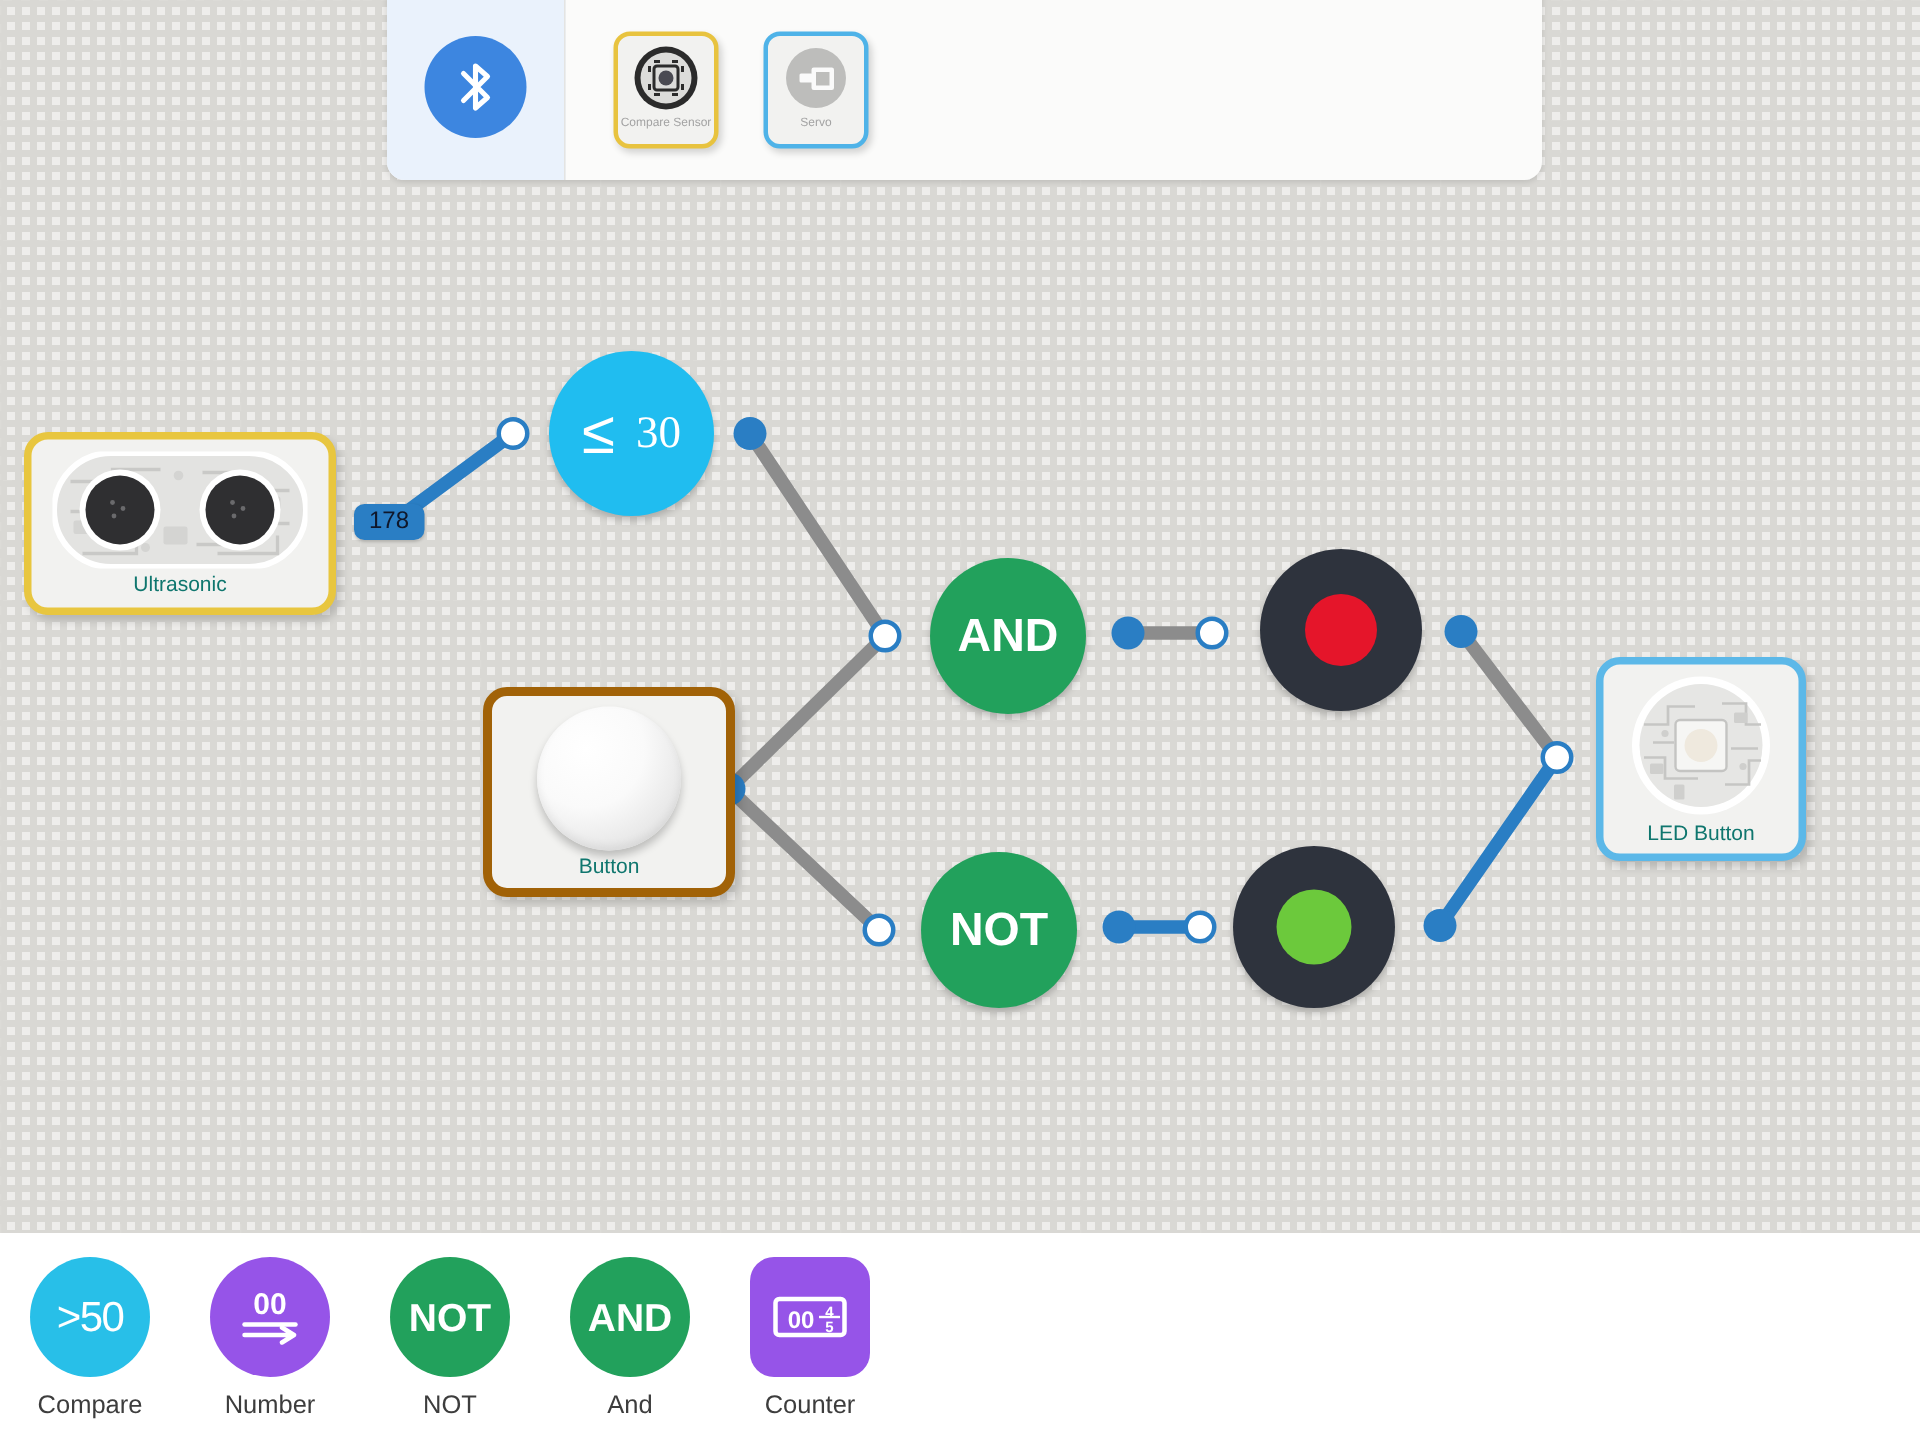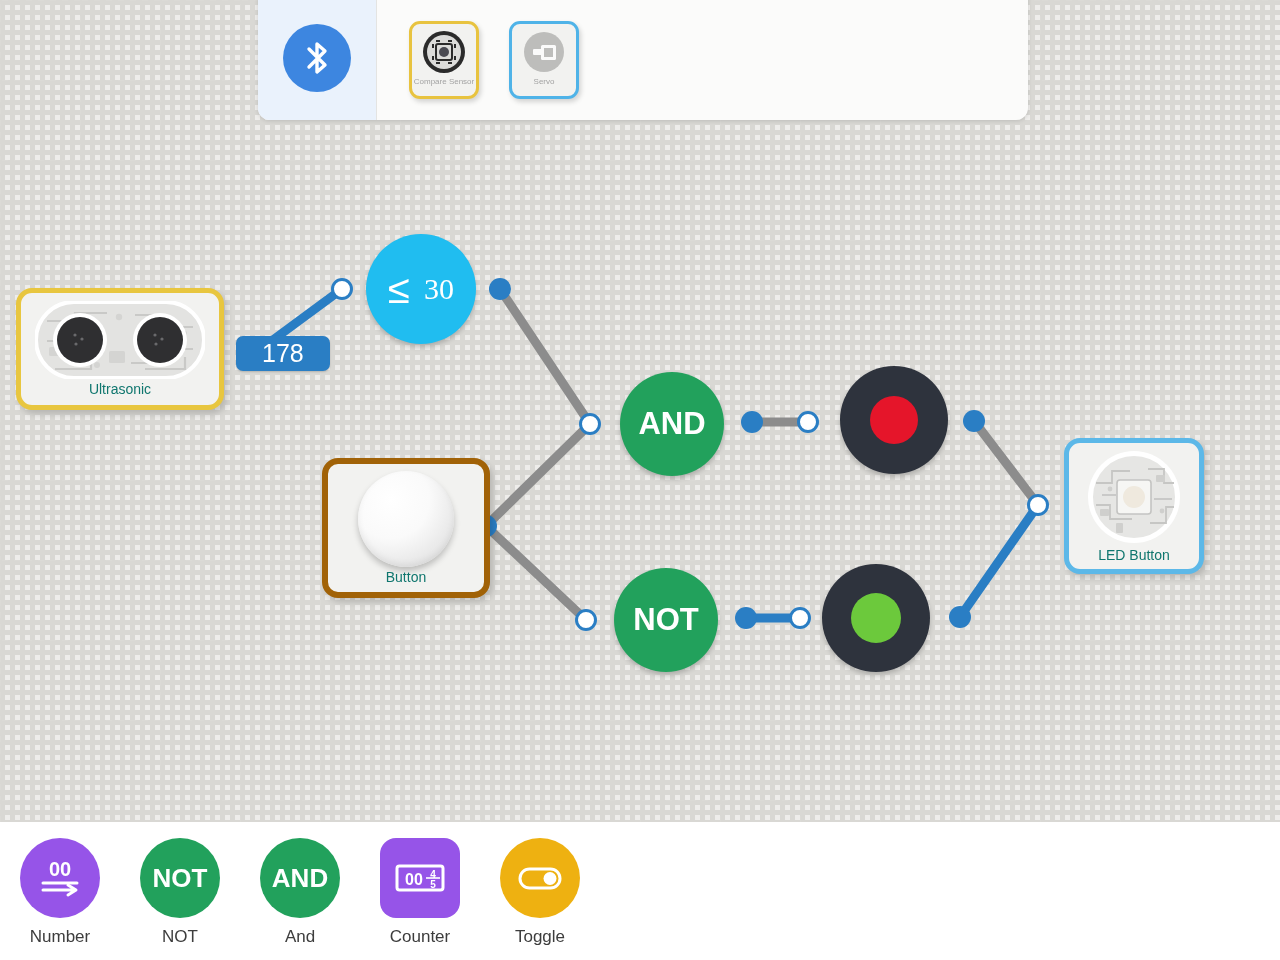--- a/index.html
+++ b/index.html
@@ -187,24 +187,24 @@
   #ind-green { left: 822px; top: 564px; width: 108px; height: 108px; }
   #ind-green .bulb { width: 50px; height: 50px; background: #6cc93c; }
 
   
   #wires { position: absolute; left: 0; top: 0; width: 1280px; height: 822px; }
 
   
   .value-badge {
     position: absolute;
     background: #2a7ec4;
-    color: #ffffff;
+    color: #0f172a;
     border-radius: 7px;
-    font-size: 25px;
-    padding: 2px 26px 3px;
+    font-size: 16px;
+    padding: 2px 10px 3px;
     line-height: 1.2;
     box-shadow: 0 1px 2px rgba(0,0,0,0.18);
   }
   #badge-ultrasonic { left: 236px; top: 336px; }
 
   
   #palette {
     position: absolute;
     left: 0; top: 822px;
     width: 1280px; height: 138px;
@@ -406,20 +406,26 @@
           </svg>
         </div>
         <div class="dev-label">Servo</div>
       </div>
 
     </div>
   </div>
 
   <div id="palette">
 
+    <div class="pal-item">
+      <div class="pal-ico" style="background:#28bfe8">
+        <span class="pal-cmp">&gt;50</span>
+      </div>
+      <div class="pal-label">Compare</div>
+    </div>
 
     <div class="pal-item">
       <div class="pal-ico" style="background:#9654e8">
         <svg width="50" height="44" viewBox="0 0 50 44">
           <text x="25" y="20" text-anchor="middle" fill="#fff" font-size="20" font-family="Liberation Sans, sans-serif">00</text>
           <path d="M8 27 H42" stroke="#fff" stroke-width="3" stroke-linecap="round"></path>
           <path d="M8 34 H40 M33 29 l8 5 -8 5" stroke="#fff" stroke-width="3" fill="none" stroke-linecap="round" stroke-linejoin="round"></path>
         </svg>
       </div>
       <div class="pal-label">Number</div>
@@ -446,26 +452,17 @@
           <rect x="5" y="8" width="46" height="24" rx="2.5" fill="none" stroke="#fff" stroke-width="3"></rect>
           <text x="22" y="27" text-anchor="middle" fill="#fff" font-size="16" font-family="Liberation Sans, sans-serif">00</text>
           <text x="41" y="20" text-anchor="middle" fill="#fff" font-size="10" font-family="Liberation Sans, sans-serif">4</text>
           <text x="41" y="30" text-anchor="middle" fill="#fff" font-size="10" font-family="Liberation Sans, sans-serif">5</text>
           <path d="M34 20 H48" stroke="#fff" stroke-width="1.6"></path>
         </svg>
       </div>
       <div class="pal-label">Counter</div>
     </div>
 
-    <div class="pal-item">
-      <div class="pal-ico" style="background:#eeb111">
-        <svg width="50" height="30" viewBox="0 0 50 30">
-          <rect x="5" y="6" width="40" height="19" rx="9.5" fill="none" stroke="#fff" stroke-width="3"></rect>
-          <circle cx="35" cy="15.5" r="6.5" fill="#fff"></circle>
-        </svg>
-      </div>
-      <div class="pal-label">Toggle</div>
-    </div>
 
 
   </div>
 
 </div>
 
 </body></html>

